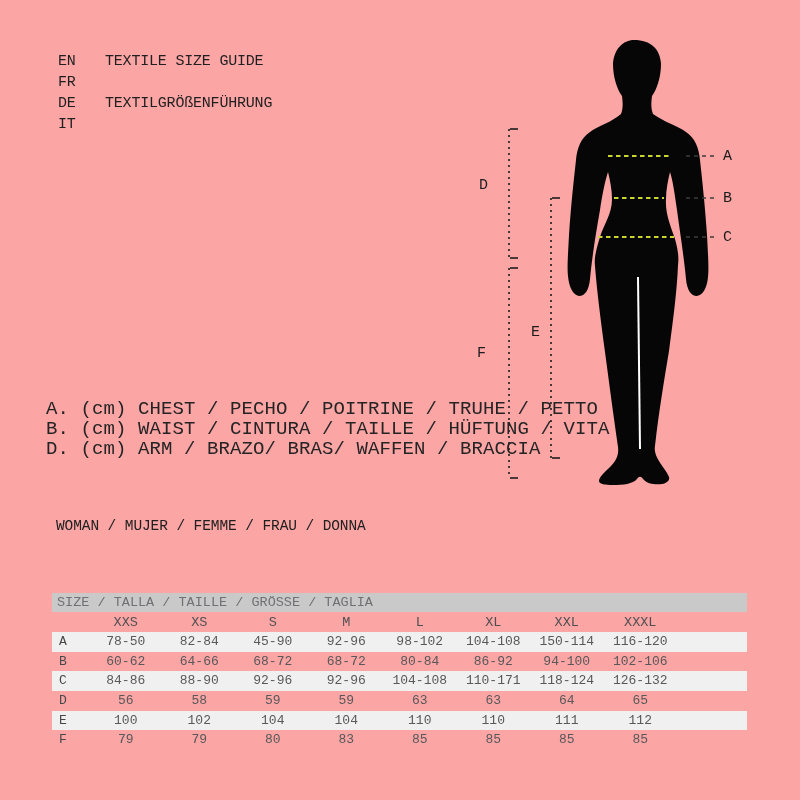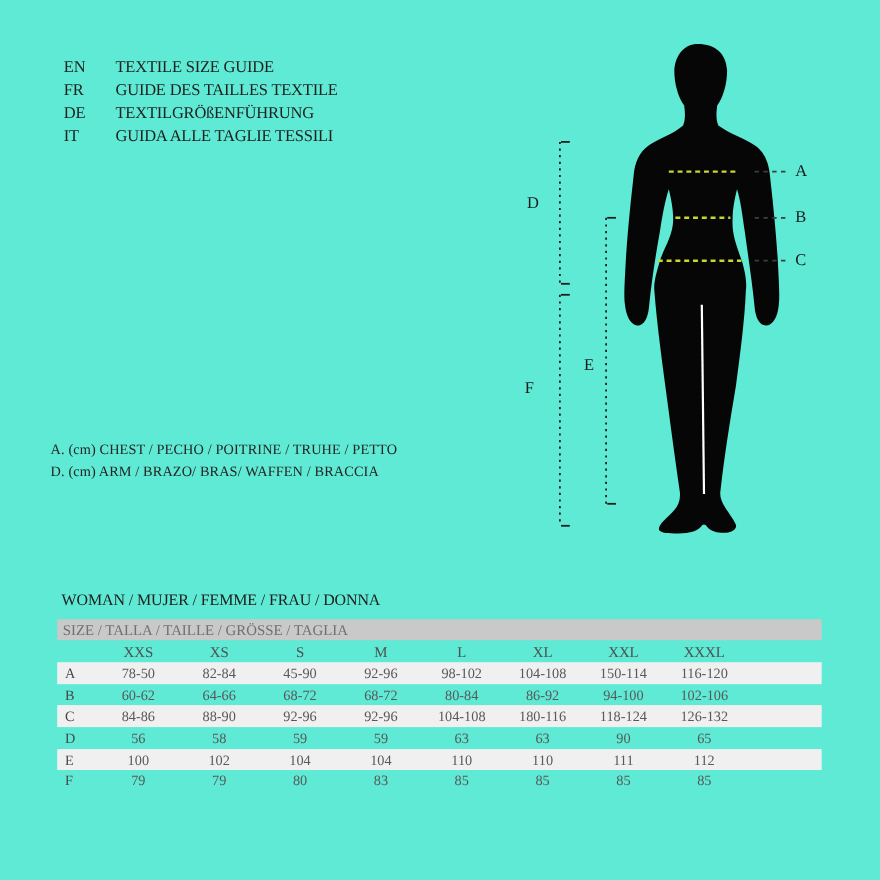--- a/index.html
+++ b/index.html
@@ -1,70 +1,68 @@
 <!DOCTYPE html>
 <html><head>
 <meta charset="utf-8">
 <style>
   html,body{margin:0;padding:0;background:#fff;}
   #page{
-    position:relative;width:800px;height:800px;background:#5eead4;overflow:hidden;
-    font-family:Liberation Serif, serif;color:#1f1f1f;
+    position:relative;width:800px;height:800px;background:#fca5a5;overflow:hidden;
+    font-family:Liberation Mono, monospace;color:#1f1f1f;
   }
   
   .lang-list{position:absolute;left:58px;top:51px;}
   .lang-row{display:flex;height:21px;line-height:21px;font-size:15px;letter-spacing:-0.2px;}
   .lang-code{width:47px;flex:0 0 47px;}
   .lang-title{white-space:nowrap;}
   
   .fig-svg{position:absolute;left:0;top:0;width:800px;height:800px;pointer-events:none;}
   
   .fig-label{position:absolute;font-size:15px;color:#1c1c1c;line-height:15px;}
   .pos-a{left:723px;top:149px;}
   .pos-b{left:723px;top:191px;}
   .pos-c{left:723px;top:230px;}
   .pos-d{left:479px;top:178px;}
   .pos-e{left:531px;top:325px;}
   .pos-f{left:477px;top:346px;}
   
   .measure-list{position:absolute;left:46px;top:399px;}
-  .measure-row{height:20.2px;line-height:20.2px;font-size:13px;letter-spacing:0.1px;white-space:nowrap;color:#242424;}
-  
-  .gender-line{position:absolute;left:56px;top:538px;font-size:14.5px;letter-spacing:-0.1px;color:#202020;}
+  .measure-row{height:20.2px;line-height:20.2px;font-size:19px;letter-spacing:0.1px;white-space:nowrap;color:#242424;}
+  
+  .gender-line{position:absolute;left:56px;top:518px;font-size:14.5px;letter-spacing:-0.1px;color:#202020;}
   
   .size-table{position:absolute;left:52px;top:563px;width:695px;}
-  .size-bar{height:19px;line-height:19.5px;background:#c9c9c9;color:#707074;font-size:13.5px;padding-left:5px;box-sizing:border-box;letter-spacing:0;}
+  .size-bar{height:19px;line-height:19.5px;background:#c9c9c9;color:#707074;font-size:13.5px;padding-left:5px;box-sizing:border-box;letter-spacing:0;margin-top:30px;}
   .tbl-row{display:flex;height:19.7px;line-height:19.7px;}
   .tbl-row.head{height:20px;line-height:21px;}
   .tbl-row.stripe{background:#f0f0f1;}
   .cell-label{flex:0 0 30px;padding-left:7px;font-size:13px;color:#47474a;}
   .cell-val{flex:0 0 73.5px;text-align:center;font-size:13px;color:#58585a;}
   .tbl-row.head .cell-val{color:#505052;font-size:13.5px;}
 </style>
 </head>
 <body>
 
 <div id="page">
 
   <div class="lang-list">
       <div class="lang-row">
      <span class="lang-code">EN</span>
      <span class="lang-title">TEXTILE SIZE GUIDE</span>
    </div>
       <div class="lang-row">
      <span class="lang-code">FR</span>
-     <span class="lang-title">GUIDE DES TAILLES TEXTILE</span>
    </div>
       <div class="lang-row">
      <span class="lang-code">DE</span>
      <span class="lang-title">TEXTILGRÖßENFÜHRUNG</span>
    </div>
       <div class="lang-row">
      <span class="lang-code">IT</span>
-     <span class="lang-title">GUIDA ALLE TAGLIE TESSILI</span>
    </div>
     </div>
 
   <svg class="fig-svg" viewBox="0 0 800 800">
 
     <path fill="#060606" d="
       M634,40
       C623,40 614,49 613,64
       C613,77 617,89 622,96
       C623,104 623,109 621,114
@@ -139,20 +137,21 @@
 
   <span class="fig-label pos-a">A</span>
   <span class="fig-label pos-b">B</span>
   <span class="fig-label pos-c">C</span>
   <span class="fig-label pos-d">D</span>
   <span class="fig-label pos-e">E</span>
   <span class="fig-label pos-f">F</span>
 
   <div class="measure-list">
       <div class="measure-row">A. (cm) CHEST / PECHO / POITRINE / TRUHE / PETTO</div>
+      <div class="measure-row">B. (cm) WAIST / CINTURA / TAILLE / HÜFTUNG / VITA</div>
       <div class="measure-row">D. (cm) ARM / BRAZO/ BRAS/ WAFFEN / BRACCIA</div>
     </div>
 
   <div class="gender-line">WOMAN / MUJER / FEMME / FRAU / DONNA</div>
 
   <div class="size-table">
     <div class="size-bar">SIZE / TALLA / TAILLE / GRÖSSE / TAGLIA</div>
     <div class="tbl-row head">
         <span class="cell-label"></span>
         <span class="cell-val">XXS</span>
@@ -187,33 +186,33 @@
           <span class="cell-val">94-100</span>
           <span class="cell-val">102-106</span>
         </div>
         <div class="tbl-row stripe">
      <span class="cell-label">C</span>
           <span class="cell-val">84-86</span>
           <span class="cell-val">88-90</span>
           <span class="cell-val">92-96</span>
           <span class="cell-val">92-96</span>
           <span class="cell-val">104-108</span>
-          <span class="cell-val">180-116</span>
+          <span class="cell-val">110-171</span>
           <span class="cell-val">118-124</span>
           <span class="cell-val">126-132</span>
         </div>
         <div class="tbl-row">
      <span class="cell-label">D</span>
           <span class="cell-val">56</span>
           <span class="cell-val">58</span>
           <span class="cell-val">59</span>
           <span class="cell-val">59</span>
           <span class="cell-val">63</span>
           <span class="cell-val">63</span>
-          <span class="cell-val">90</span>
+          <span class="cell-val">64</span>
           <span class="cell-val">65</span>
         </div>
         <div class="tbl-row stripe">
      <span class="cell-label">E</span>
           <span class="cell-val">100</span>
           <span class="cell-val">102</span>
           <span class="cell-val">104</span>
           <span class="cell-val">104</span>
           <span class="cell-val">110</span>
           <span class="cell-val">110</span>

